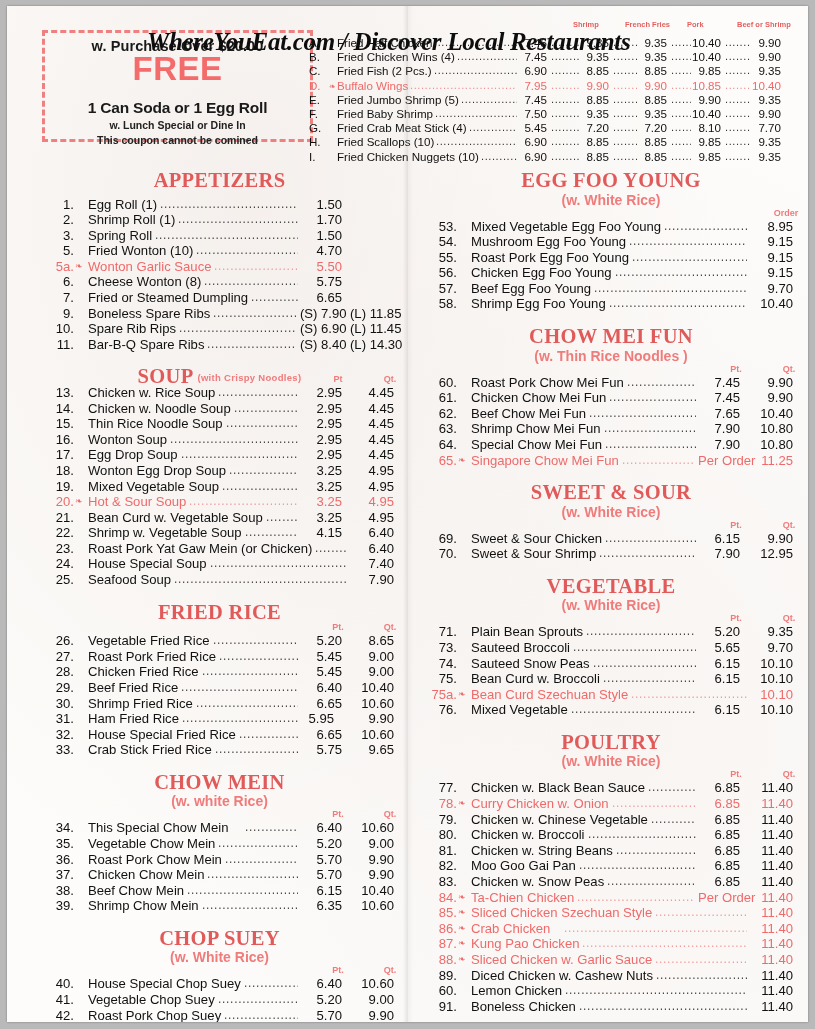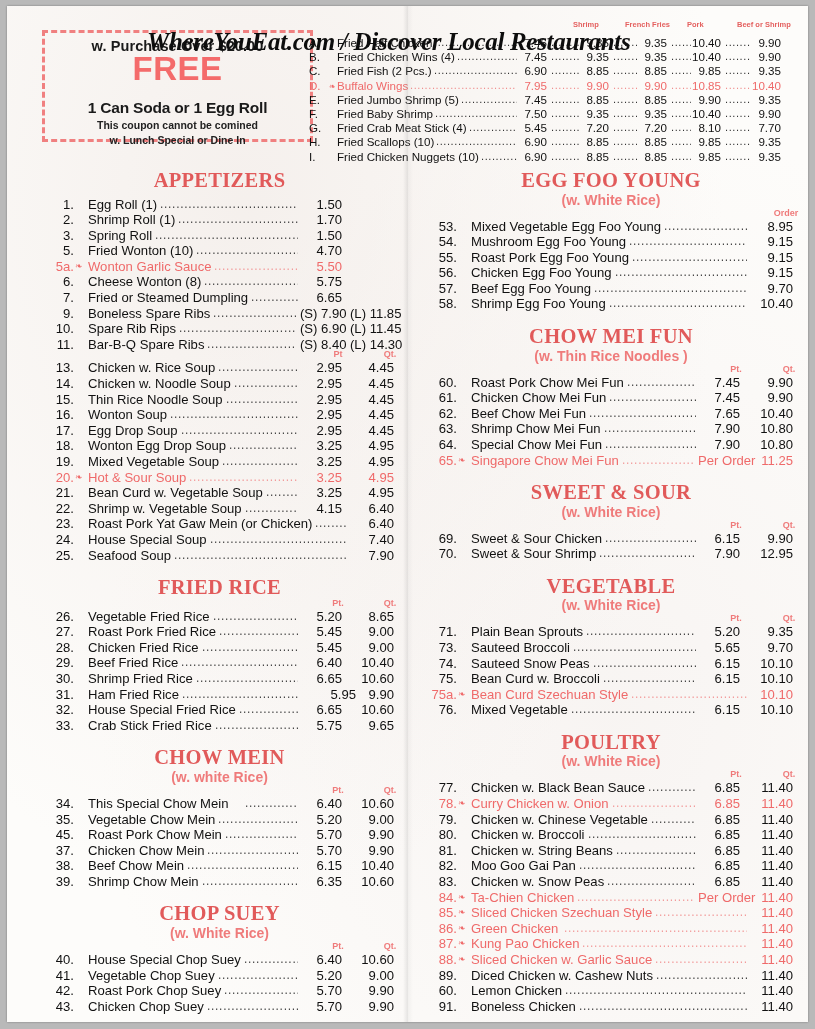--- a/index.html
+++ b/index.html
@@ -124,22 +124,22 @@
 </head>
 <body>
 
 <div class="page">
   <div class="grain"></div>
 
   <div class="coupon">
     <div class="c-line1">w. Purchase Over $20.00</div>
     <div class="c-free">FREE</div>
     <div class="c-line2">1 Can Soda or 1 Egg Roll</div>
+    <div class="c-small">w. Lunch Special or Dine In</div>
     <div class="c-small">This coupon cannot be comined</div>
-    <div class="c-small">w. Lunch Special or Dine In</div>
   </div>
 
   <div class="combo" id="combo-table">
       <div class="chead">
         <span style="left: 216px;">Shrimp</span>
         <span style="left: 268px;">French Fries</span>
         <span style="left: 330px;">Pork</span>
         <span style="left: 380px;">Beef or Shrimp</span>
         <span style="left: 452px;">Green</span>
       </div>
@@ -338,20 +338,21 @@
         <div class="row">
           <span class="no">11.</span>
           <span class="nm">Bar-B-Q Spare Ribs</span>
           <span class="p1" style="left: 258px; width: 90px; text-align: left;">(S) 8.40</span>
           <span class="p2" style="left: 308px; width: 44px;">(L) 14.30</span>
           <span class="dots" style="left: 165px; width: 89px;">...........................</span>
         </div>
       </div>
       <div class="sec-wrap">
         <div class="sp2"></div>
+        <div class="sec-title big"><span>SOUP</span><span class="sec-inline">(with Crispy Noodles)</span></div>
         <div class="colhdr" style="margin-top: -13px;">
           <span style="left: 278px; width: 36px;">Pt</span>
           <span style="left: 330px; width: 36px;">Qt.</span>
         </div>
         <div class="row">
           <span class="no">13.</span>
           <span class="nm">Chicken w. Rice Soup</span>
           <span class="p1" style="left: 258px; width: 42px;">2.95</span>
           <span class="p2" style="left: 308px; width: 44px;">4.45</span>
           <span class="dots" style="left: 176px; width: 80px;">........................</span>
@@ -477,21 +478,21 @@
         <div class="row">
           <span class="no">30.</span>
           <span class="nm">Shrimp Fried Rice</span>
           <span class="p1" style="left: 258px; width: 42px;">6.65</span>
           <span class="p2" style="left: 308px; width: 44px;">10.60</span>
           <span class="dots" style="left: 154px; width: 102px;">..............................</span>
         </div>
         <div class="row">
           <span class="no">31.</span>
           <span class="nm">Ham Fried Rice</span>
-          <span class="p1" style="left: 272px; width: 42px;">5.95</span>
+          <span class="p1" style="left: 250px; width: 42px;">5.95</span>
           <span class="p2" style="left: 308px; width: 44px;">9.90</span>
           <span class="dots" style="left: 140px; width: 116px;">...................................</span>
         </div>
         <div class="row">
           <span class="no">32.</span>
           <span class="nm">House Special Fried Rice</span>
           <span class="p1" style="left: 258px; width: 42px;">6.65</span>
           <span class="p2" style="left: 308px; width: 44px;">10.60</span>
           <span class="dots" style="left: 197px; width: 59px;">..................</span>
         </div>
@@ -519,21 +520,21 @@
           <span class="dots" style="left: 203px; width: 53px;">................</span>
         </div>
         <div class="row">
           <span class="no">35.</span>
           <span class="nm">Vegetable Chow Mein</span>
           <span class="p1" style="left: 258px; width: 42px;">5.20</span>
           <span class="p2" style="left: 308px; width: 44px;">9.00</span>
           <span class="dots" style="left: 176px; width: 80px;">........................</span>
         </div>
         <div class="row">
-          <span class="no">45.</span>
+          <span class="no">36.</span>
           <span class="nm">Roast Pork Chow Mein</span>
           <span class="p1" style="left: 258px; width: 42px;">5.70</span>
           <span class="p2" style="left: 308px; width: 44px;">9.90</span>
           <span class="dots" style="left: 183px; width: 73px;">......................</span>
         </div>
         <div class="row">
           <span class="no">37.</span>
           <span class="nm">Chicken Chow Mein</span>
           <span class="p1" style="left: 258px; width: 42px;">5.70</span>
           <span class="p2" style="left: 308px; width: 44px;">9.90</span>
@@ -832,21 +833,21 @@
         <div class="row red">
           <span class="no">85.</span>
           <span class="chili">❧</span>
           <span class="nm">Sliced Chicken Szechuan Style</span>
           <span class="p2" style="left: 324px; width: 44px;">11.40</span>
           <span class="dots" style="left: 230px; width: 92px;">............................</span>
         </div>
         <div class="row red">
           <span class="no">86.</span>
           <span class="chili">❧</span>
-          <span class="nm">Green Chicken</span>
+          <span class="nm">Crab Chicken</span>
           <span class="p2" style="left: 324px; width: 44px;">11.40</span>
           <span class="dots" style="left: 139px; width: 183px;">......................................................</span>
         </div>
         <div class="row red">
           <span class="no">87.</span>
           <span class="chili">❧</span>
           <span class="nm">Kung Pao Chicken</span>
           <span class="p2" style="left: 324px; width: 44px;">11.40</span>
           <span class="dots" style="left: 157px; width: 165px;">.................................................</span>
         </div>

